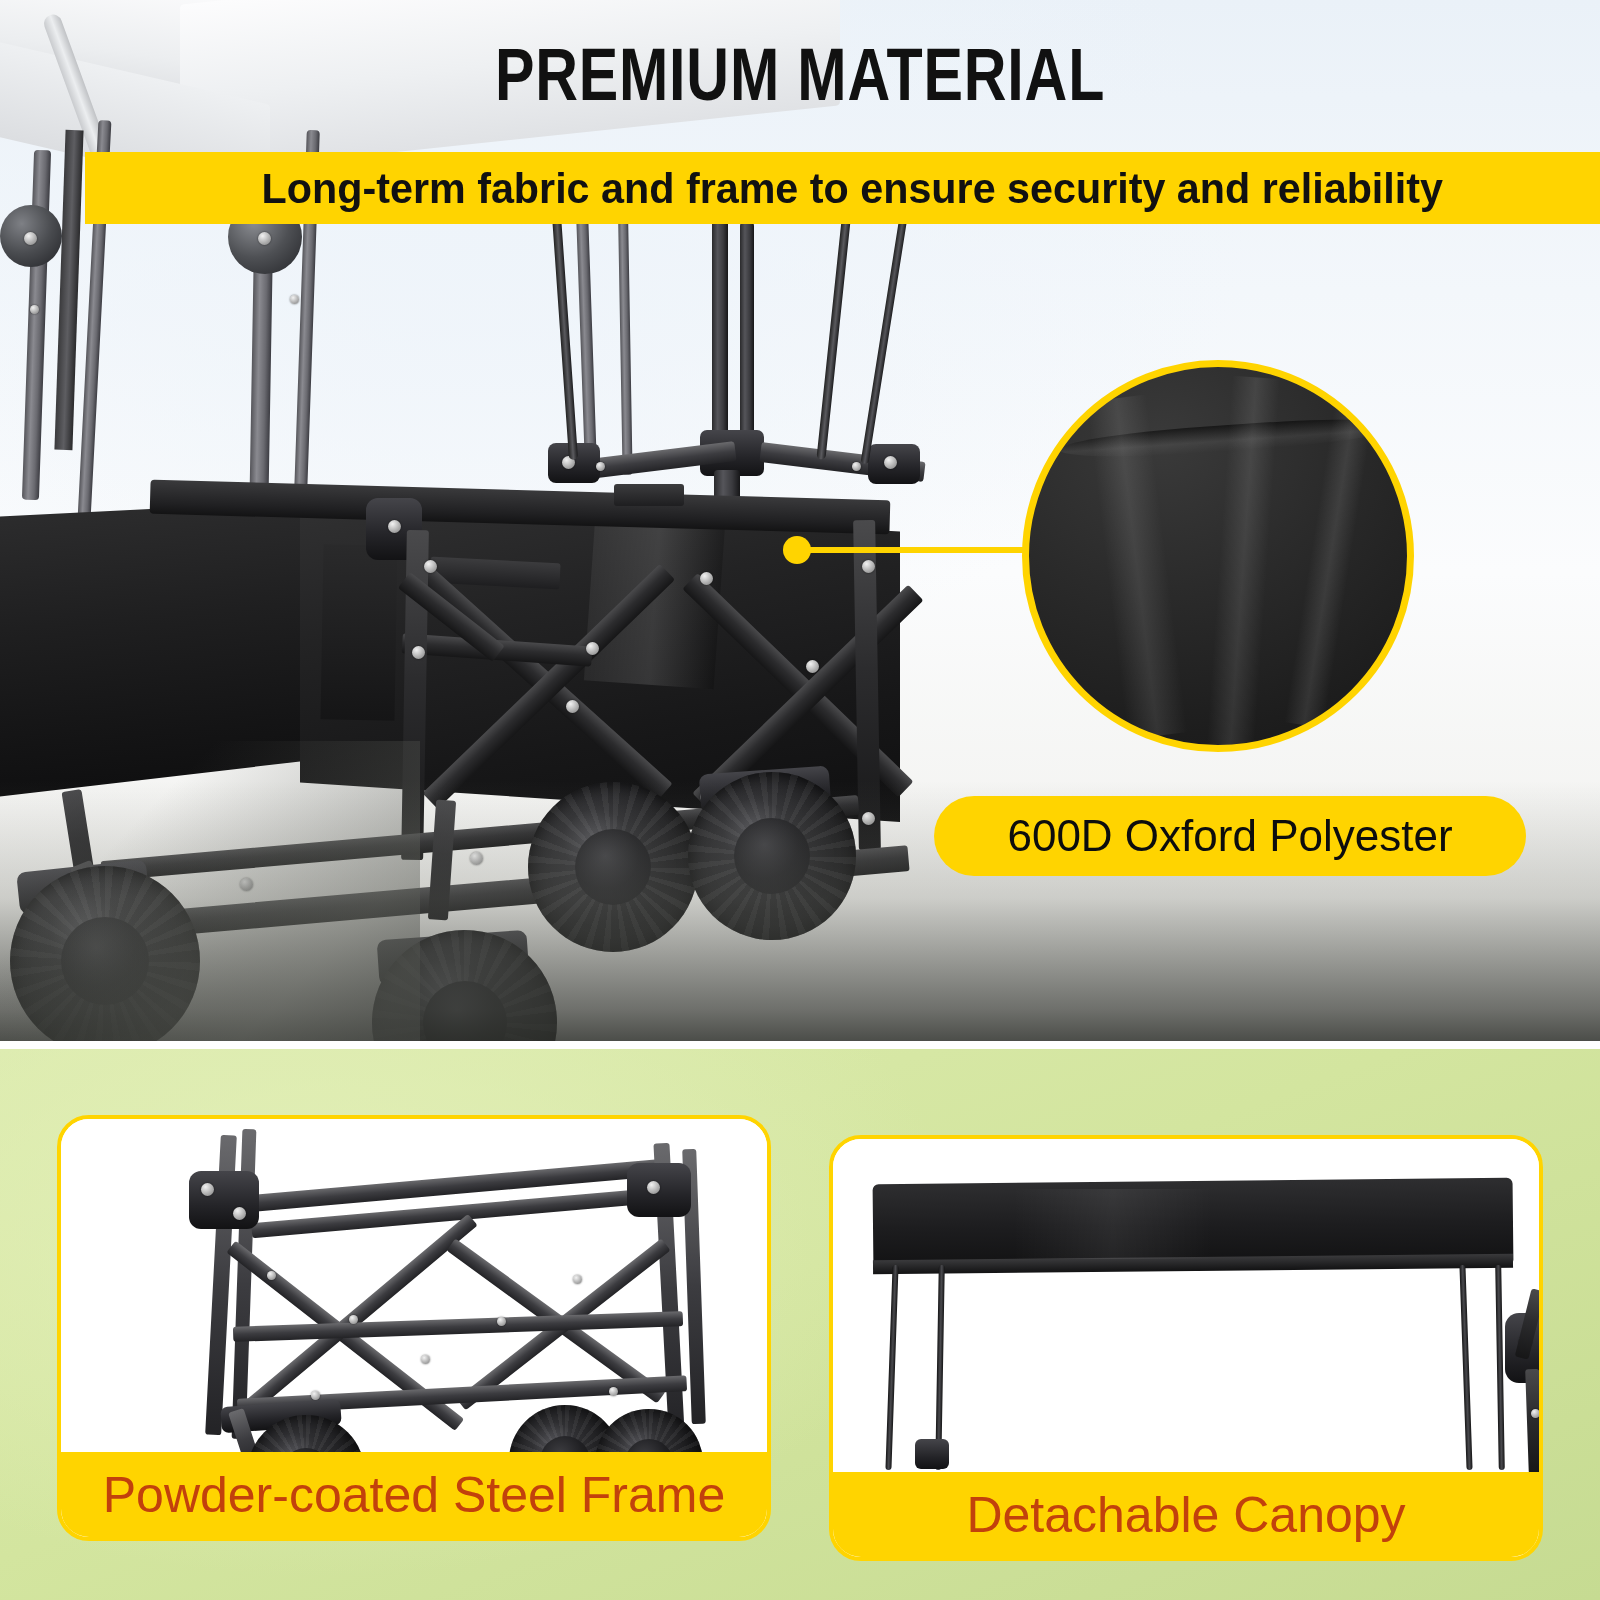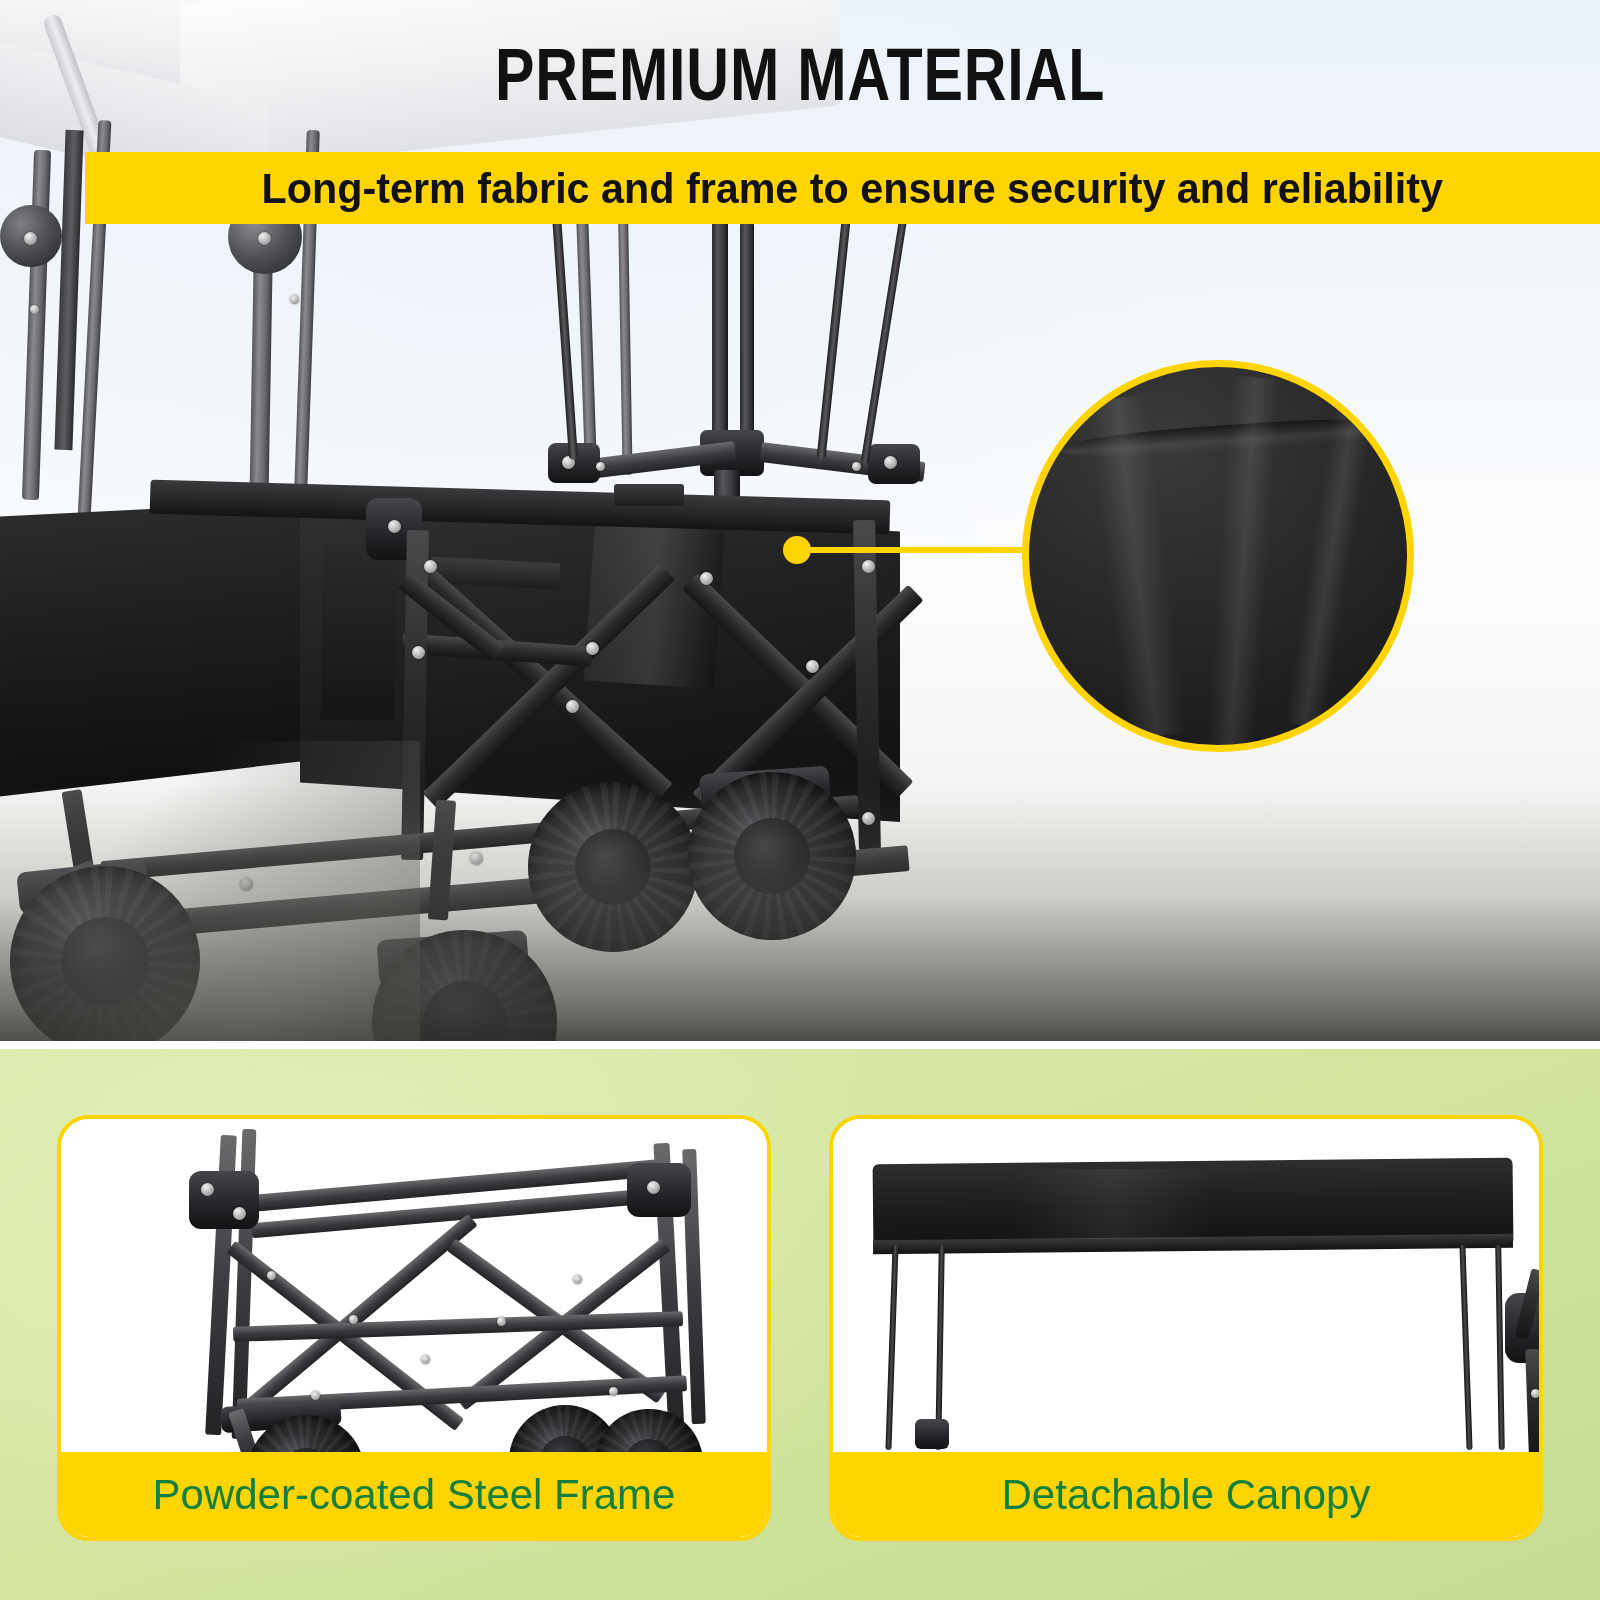--- a/index.html
+++ b/index.html
@@ -147,33 +147,33 @@
     position: absolute;
     top: 66px;
     width: 714px; height: 426px;
     border: 4px solid #FFD400;
     border-radius: 32px;
     background: #ffffff;
     box-sizing: border-box;
     overflow: hidden;
   }
   #card-left  { left: 57px; }
-  #card-right { left: 829px; }
+  #card-right { left: 829px; margin-top: 20px; }
 
   .card-img {
     position: absolute; left: 0; top: 0; width: 100%; height: 341px;
     background: #ffffff; overflow: hidden;
   }
   .card-caption {
     position: absolute; left: 0; bottom: 0; width: 100%; height: 85px;
     background: #FFD400;
     display: flex; align-items: center; justify-content: center;
   }
   .card-caption span {
-    font-size: 42px; color: #15803d; white-space: nowrap;
+    font-size: 50px; color: #c2410c; white-space: nowrap;
     font-family: "Liberation Sans", sans-serif;
   }
 
   
   .bar {
     position: absolute;
     background: linear-gradient(180deg, #4a4a4c 0%, #2c2c2e 45%, #161617 100%);
     border-radius: 3px;
   }
   .bar.lt {
@@ -360,20 +360,23 @@
 
   <div id="zoom-circle">
     <div class="seam"></div>
     <div class="fold f1"></div>
     <div class="fold f2"></div>
     <div class="fold f3"></div>
   </div>
   <div id="connector-line"></div>
   <div id="connector-dot"></div>
 
+  <div id="pill">
+    <span id="pill-text">600D Oxford Polyester</span>
+  </div>
 </div>
 
 <div id="divider"></div>
 
 <div id="bottom-panel">
 
   <div class="card" id="card-left">
     <div class="card-img">
 
       <div class="bar lt" style="left:152px; top:16px; width:16px; height:300px; transform:rotate(3deg);"></div>

